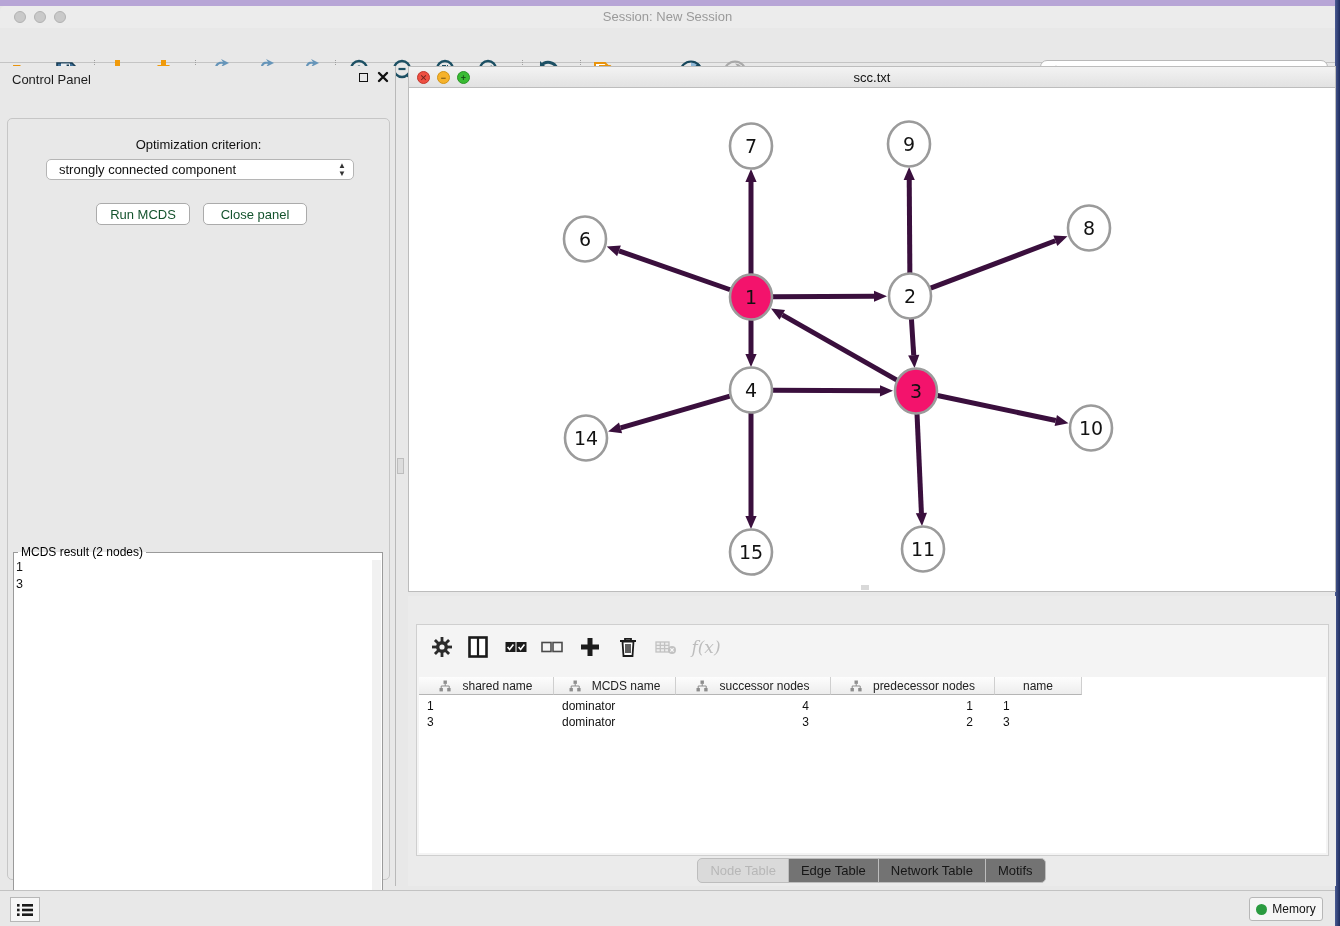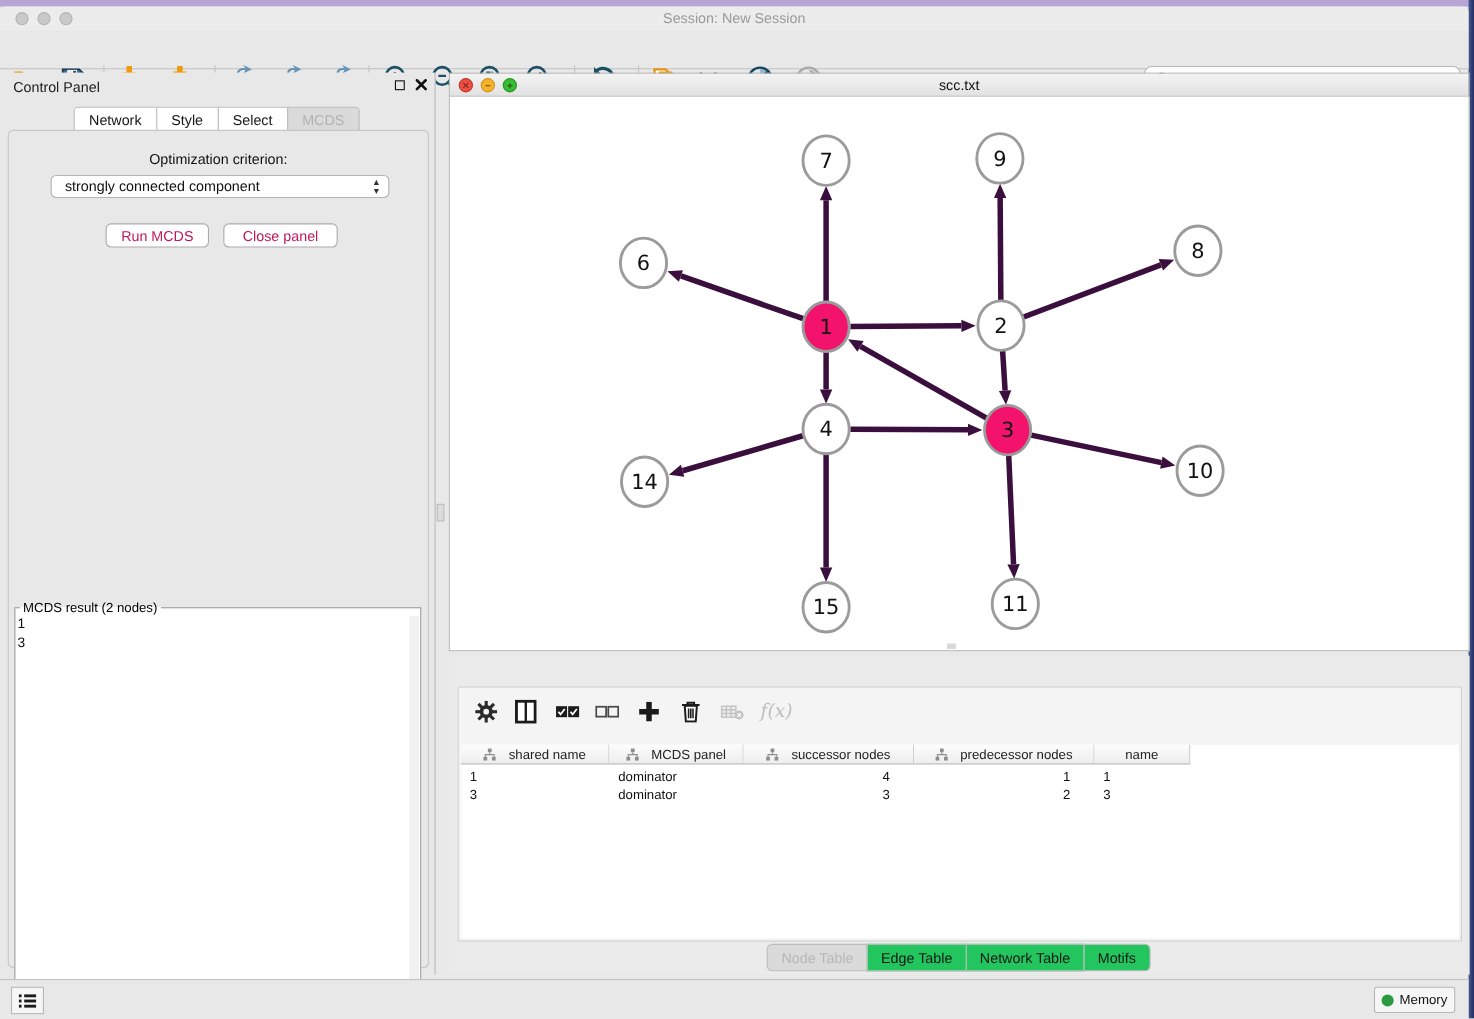--- a/index.html
+++ b/index.html
@@ -30,21 +30,21 @@
   .ph-close{position:absolute;top:5px;width:12px;height:12px;}
   .cp-tabs{position:absolute;left:0;top:31px;width:100%;text-align:center;font-size:0;}
   .cp-tab{display:inline-block;padding:4px 13px 4px;background:#fff;border:1px solid #bdbdbd;margin-left:-1px;font-size:13px;color:#161616;position:relative;}
   .cp-tab:first-child{border-radius:4px 0 0 4px;}
   .cp-tab:last-child{border-radius:0 4px 4px 0;}
   .cp-tab.sel{background:#dadada;color:#b2b2b2;}
   .cp-body{position:absolute;left:7px;top:52px;width:381px;height:760px;border:1px solid #c6c6c6;border-radius:5px;background:#e8e8e8;}
   .opt-label{position:absolute;left:0;width:100%;top:18px;text-align:center;font-size:13px;color:#111;}
   .dropdown{position:absolute;left:38px;top:40px;width:308px;height:21px;background:#fff;border:1px solid #b5b5b5;border-radius:5px;font-size:13px;color:#111;display:flex;align-items:center;box-sizing:border-box;padding-left:12px;}
   .dd-stepper{position:absolute;right:7px;top:2px;font-size:8px;line-height:8px;color:#333;text-align:center;}
-  .btn{position:absolute;height:22px;background:#fff;border:1px solid #ababab;border-radius:5px;font-size:13px;color:#be185d;display:flex;align-items:center;justify-content:center;box-sizing:border-box;}
+  .btn{position:absolute;height:22px;background:#fff;border:1px solid #ababab;border-radius:5px;font-size:13px;color:#14532d;display:flex;align-items:center;justify-content:center;box-sizing:border-box;}
   .result-box{position:absolute;left:5px;top:426px;width:368px;height:378px;border:1px solid #9a9a9a;background:#fff;margin:0;padding:0;}
   .result-box legend{font-size:12px;color:#000000;margin-left:4px;padding:0 3px;background:transparent;}
   .result-lines{position:absolute;left:2px;top:0px;font-size:12.5px;color:#111;line-height:17px;}
   .result-scroll{position:absolute;right:1px;top:1px;width:9px;height:352px;background:#f1f1f1;}
   .split-handle{position:absolute;left:397px;top:458px;width:7px;height:16px;background:#dcdcdc;border:1px solid #bdbdbd;box-sizing:border-box;}
   
   .netwin{position:absolute;left:408px;top:66px;width:928px;height:526px;}
   .net-titlebar{position:absolute;left:0;top:0;width:100%;height:22px;background:linear-gradient(#f3f3f3,#e2e2e2);border:1px solid #bdbdbd;box-sizing:border-box;}
   .net-title{position:absolute;left:0;right:0;top:3px;text-align:center;font-size:13px;color:#111;}
   .ntl{position:absolute;top:4px;width:13px;height:13px;border-radius:50%;box-sizing:border-box;font-size:9px;font-weight:bold;text-align:center;line-height:12px;color:rgba(0,0,0,.55);}
@@ -58,21 +58,21 @@
   .fx{font-family:"DejaVu Serif","Liberation Serif",serif;font-style:italic;font-size:17px;color:#bdbdbd;}
   .tbl{position:absolute;left:2px;top:52px;right:2px;bottom:2px;background:#fff;}
   .tbl-head{position:absolute;left:0;top:0;height:19px;font-size:12px;color:#222;}
   .th-cell{position:absolute;top:0;height:18px;background:linear-gradient(#fdfdfd,#ededed);border-right:1px solid #cfcfcf;border-bottom:1px solid #b5b5b5;box-sizing:border-box;display:flex;align-items:center;justify-content:center;gap:11px;}
   .tbl-row{position:absolute;left:0;height:16px;font-size:12px;color:#111;}
   .td{position:absolute;top:1px;height:14px;line-height:14px;box-sizing:border-box;}
   .td.l{text-align:left;padding-left:8px;}
   .td.r{text-align:right;padding-right:22px;}
   
   .bt-tabs{position:absolute;left:0;right:0;bottom:3px;text-align:center;font-size:0;}
-  .bt-tab{display:inline-block;padding:4px 12px;background:#22c55e;border:1px solid #bdbdbd;margin-left:-1px;font-size:13px;color:#161616;}
+  .bt-tab{display:inline-block;padding:4px 12px;background:#737373;border:1px solid #bdbdbd;margin-left:-1px;font-size:13px;color:#161616;}
   .bt-tab:first-child{border-radius:5px 0 0 5px;}
   .bt-tab:last-child{border-radius:0 5px 5px 0;}
   .bt-tab.sel{background:#dadada;color:#b7b7b7;}
   
   .statusbar{position:absolute;left:0;top:890px;width:1335px;height:36px;background:#e8e8e8;border-top:1px solid #c2c2c2;}
   .list-btn{position:absolute;left:10px;top:6px;width:30px;height:25px;background:#f6f6f6;border:1px solid #b7b7b7;box-sizing:border-box;display:flex;align-items:center;justify-content:center;}
   .mem-btn{position:absolute;right:12px;top:6px;width:74px;height:24px;background:#f6f6f6;border:1px solid #b7b7b7;border-radius:3px;box-sizing:border-box;display:flex;align-items:center;justify-content:center;gap:5px;font-size:12px;color:#111;}
   .mem-dot{width:11px;height:11px;border-radius:50%;background:#2a9b40;}
 </style>
 </head>
@@ -230,21 +230,20 @@
 </div>
 
 <div class="cpanel">
   <div class="panel-head">
     <span class="ph-title">Control Panel</span>
     <span class="ph-float" style="left:359px;"></span>
     <svg class="ph-close" style="left:377px;" viewBox="0 0 12 12">
         <path stroke="#111" stroke-width="2.4" stroke-linecap="round" d="M2 2l8 8M10 2l-8 8"></path>
       </svg>
   </div>
-  <div class="cp-tabs"><span class="cp-tab">Network</span><span class="cp-tab">Style</span><span class="cp-tab">Select</span><span class="cp-tab sel">MCDS</span></div>
   <div class="cp-body">
     <div class="opt-label">Optimization criterion:</div>
     <div class="dropdown">
       <span>strongly connected component</span>
       <span class="dd-stepper">▲<br>▼</span>
     </div>
     <div class="btn" style="left:88px;top:84px;width:94px;">
         <span>Run MCDS</span>
       </div>
     <div class="btn" style="left:195px;top:84px;width:104px;">
@@ -428,21 +427,21 @@
             </svg>
             <span>shared name</span>
           </div>
           <div class="th-cell" style="left: 135px; width: 122px;">
             <svg width="12" height="12" viewBox="0 0 12 12">
               <rect x="4.5" y="0.5" width="3.4" height="3.4" fill="#8d8d8d"></rect>
               <path stroke="#8d8d8d" stroke-width="1" fill="none" d="M6.2 4v2M2.2 8V6h8v2"></path>
               <rect x="0.5" y="8" width="3.4" height="3.4" fill="#8d8d8d"></rect>
               <rect x="8.2" y="8" width="3.4" height="3.4" fill="#8d8d8d"></rect>
             </svg>
-            <span>MCDS panel</span>
+            <span>MCDS name</span>
           </div>
           <div class="th-cell" style="left: 257px; width: 155px;">
             <svg width="12" height="12" viewBox="0 0 12 12">
               <rect x="4.5" y="0.5" width="3.4" height="3.4" fill="#8d8d8d"></rect>
               <path stroke="#8d8d8d" stroke-width="1" fill="none" d="M6.2 4v2M2.2 8V6h8v2"></path>
               <rect x="0.5" y="8" width="3.4" height="3.4" fill="#8d8d8d"></rect>
               <rect x="8.2" y="8" width="3.4" height="3.4" fill="#8d8d8d"></rect>
             </svg>
             <span>successor nodes</span>
           </div>

